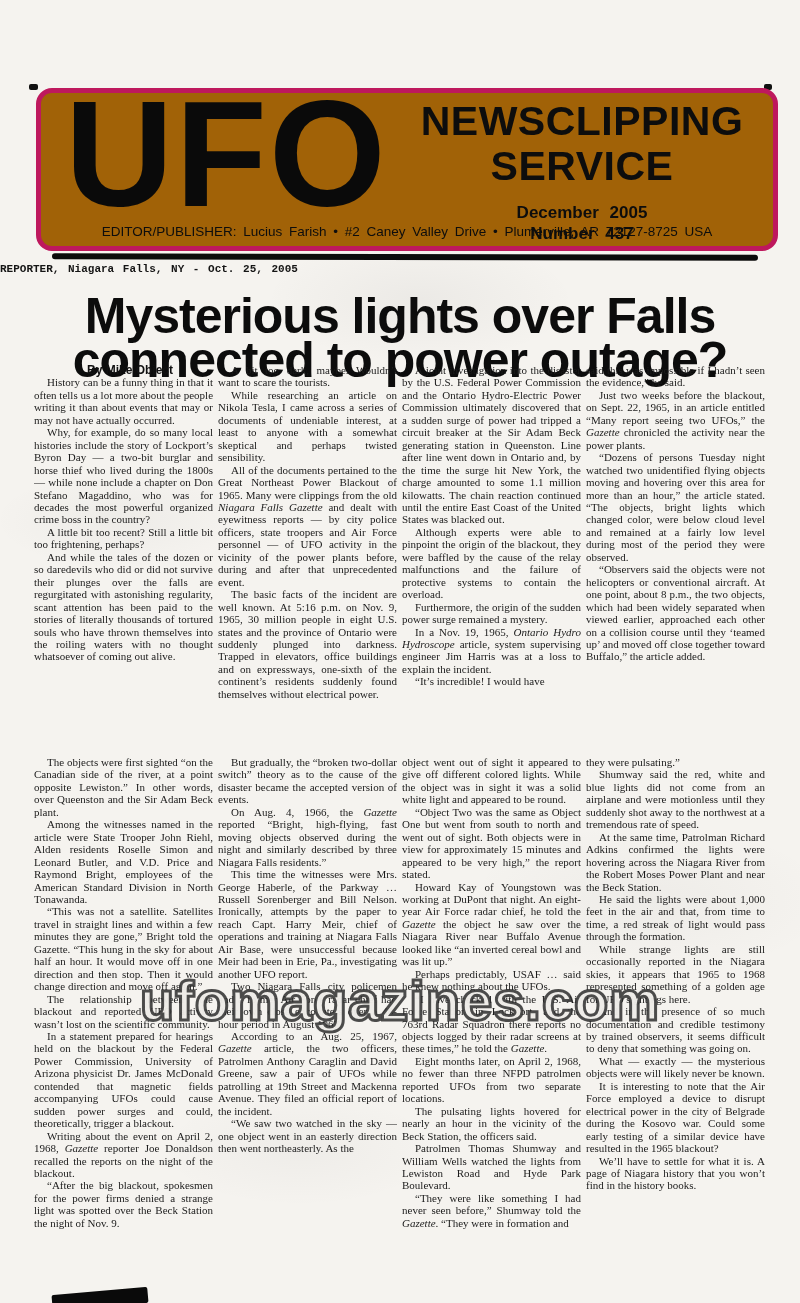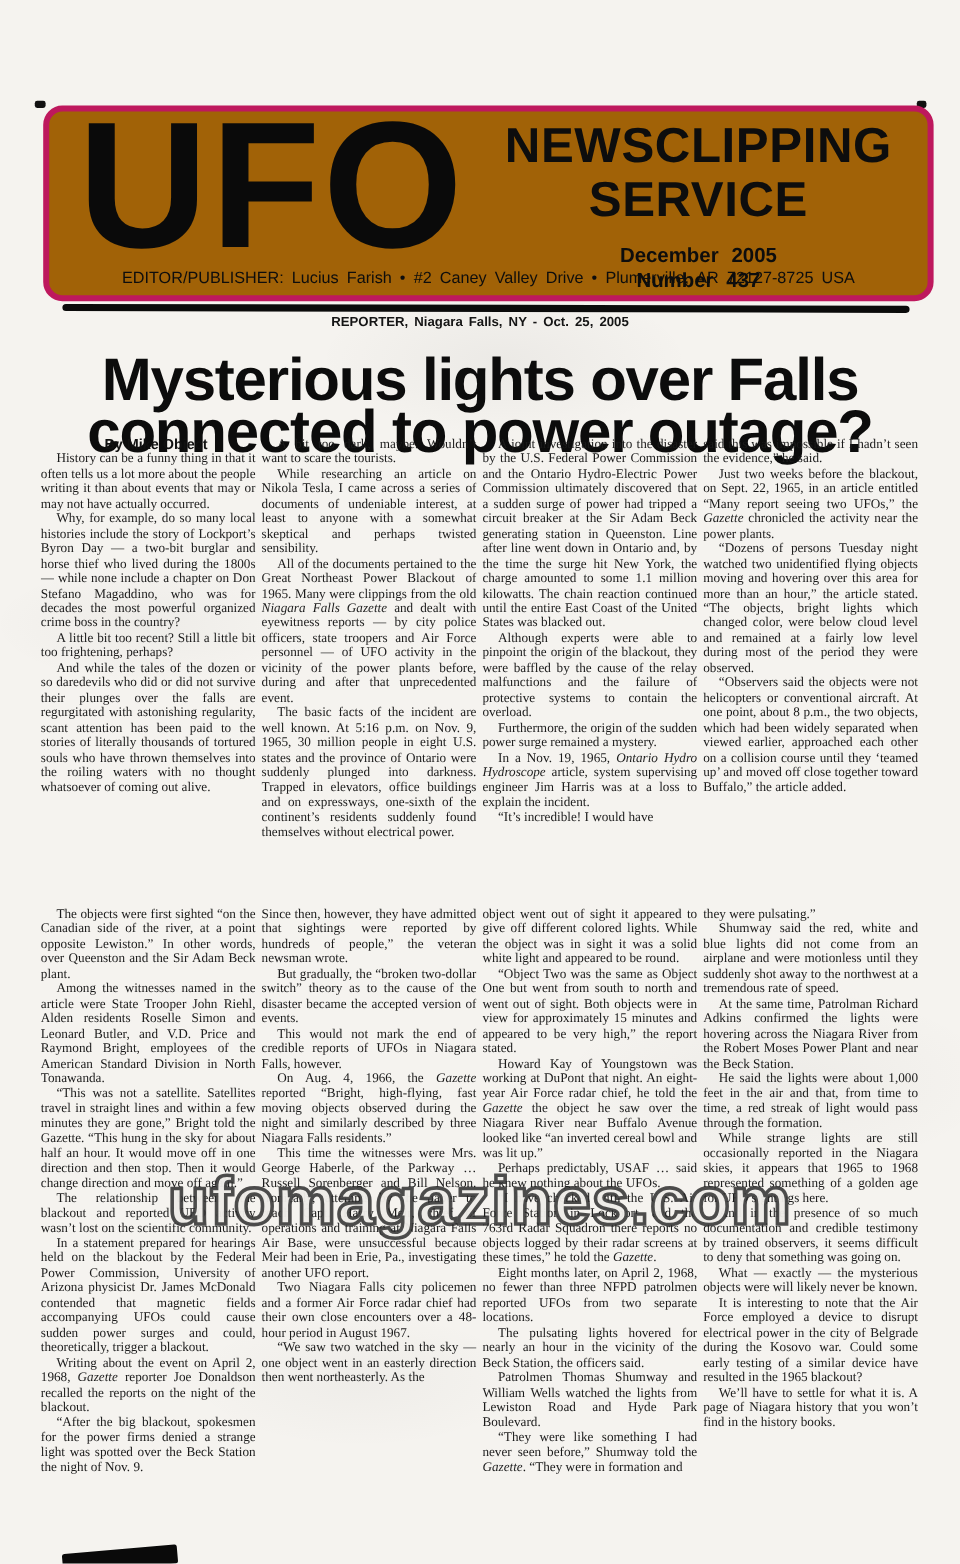--- a/index.html
+++ b/index.html
@@ -32,22 +32,22 @@
   .editor-line{
     position:absolute;bottom:7px;left:0;width:100%;text-align:center;
     font-family:"Liberation Sans", sans-serif;font-weight:normal;font-size:13.5px;
     word-spacing:3px;color:#0d0d0d;z-index:3;
   }
   .clip-bar{
     position:absolute;left:52px;top:254px;width:706px;height:6px;
     background:#0b0b0b;border-radius:3px;transform:rotate(0.12deg);
   }
   .source-line{
-    position:absolute;top:263px;left:0;width:100%;text-align:center;
-    font-family:Liberation Sans, sans-serif;font-weight:bold;font-size:11px;
+    position:absolute;top:263px;left:0;width:100%;
+    font-family:Liberation Mono, monospace;font-weight:bold;font-size:11px;
     word-spacing:2px;color:#151515;
   }
   .headline{
     position:absolute;top:274px;left:0;width:100%;text-align:center;
     font-family:"Liberation Sans", sans-serif;font-weight:bold;
     font-size:50px;line-height:44px;letter-spacing:-1px;color:#0c0c0c;margin-top:20px;
   }
   .columns{position:absolute;left:34px;width:732px;display:flex;gap:5px;}
   .columns-top{top:364px;height:384px;}
   .columns-bottom{top:756px;height:547px;}
@@ -133,26 +133,25 @@
   <div class="col">
       <p>The objects were first sighted “on the Canadian side of the river, at a point opposite Lewiston.” In other words, over Queenston and the Sir Adam Beck plant.</p>
       <p>Among the witnesses named in the article were State Trooper John Riehl, Alden residents Roselle Simon and Leonard Butler, and V.D. Price and Raymond Bright, employees of the American Standard Division in North Tonawanda.</p>
       <p>“This was not a satellite. Satellites travel in straight lines and within a few minutes they are gone,” Bright told the Gazette. “This hung in the sky for about half an hour. It would move off in one direction and then stop. Then it would change direction and move off again.”</p>
       <p>The relationship between the blackout and reported UFO activity wasn’t lost on the scientific community.</p>
       <p>In a statement prepared for hearings held on the blackout by the Federal Power Commission, University of Arizona physicist Dr. James McDonald contended that magnetic fields accompanying UFOs could cause sudden power surges and could, theoretically, trigger a blackout.</p>
       <p>Writing about the event on April 2, 1968, <i>Gazette</i> reporter Joe Donaldson recalled the reports on the night of the blackout.</p>
       <p>“After the big blackout, spokesmen for the power firms denied a strange light was spotted over the Beck Station the night of Nov. 9.</p>
     </div>
   <div class="col">
-      <p class="cont">Since then, however, they have admitted that sightings were reported by hundreds of people,” the veteran newsman wrote.</p>
       <p>But gradually, the “broken two-dollar switch” theory as to the cause of the disaster became the accepted version of events.</p>
-      <p>This would not mark the end of credible reports of UFOs in Niagara Falls, however.</p>
       <p>On Aug. 4, 1966, the <i>Gazette</i> reported “Bright, high-flying, fast moving objects observed during the night and similarly described by three Niagara Falls residents.”</p>
       <p>This time the witnesses were Mrs. George Haberle, of the Parkway … Russell Sorenberger and Bill Nelson. Ironically, attempts by the paper to reach Capt. Harry Meir, chief of operations and training at Niagara Falls Air Base, were unsuccessful because Meir had been in Erie, Pa., investigating another UFO report.</p>
       <p>Two Niagara Falls city policemen and a former Air Force radar chief had their own close encounters over a 48-hour period in August 1967.</p>
+      <p>According to an Aug. 25, 1967, <i>Gazette</i> article, the two officers, Patrolmen Anthony Caraglin and David Greene, saw a pair of UFOs while patrolling at 19th Street and Mackenna Avenue. They filed an official report of the incident.</p>
       <p>“We saw two watched in the sky — one object went in an easterly direction then went northeasterly. As the</p>
     </div>
   <div class="col">
       <p class="cont">object went out of sight it appeared to give off different colored lights. While the object was in sight it was a solid white light and appeared to be round.</p>
       <p>“Object Two was the same as Object One but went from south to north and went out of sight. Both objects were in view for approximately 15 minutes and appeared to be very high,” the report stated.</p>
       <p>Howard Kay of Youngstown was working at DuPont that night. An eight-year Air Force radar chief, he told the <i>Gazette</i> the object he saw over the Niagara River near Buffalo Avenue looked like “an inverted cereal bowl and was lit up.”</p>
       <p>Perhaps predictably, USAF … said he knew nothing about the UFOs.</p>
       <p>“I have checked with the U.S. Air Force Station in Lockport, and the 763rd Radar Squadron there reports no objects logged by their radar screens at these times,” he told the <i>Gazette</i>.</p>
       <p>Eight months later, on April 2, 1968, no fewer than three NFPD patrolmen reported UFOs from two separate locations.</p>
       <p>The pulsating lights hovered for nearly an hour in the vicinity of the Beck Station, the officers said.</p>

